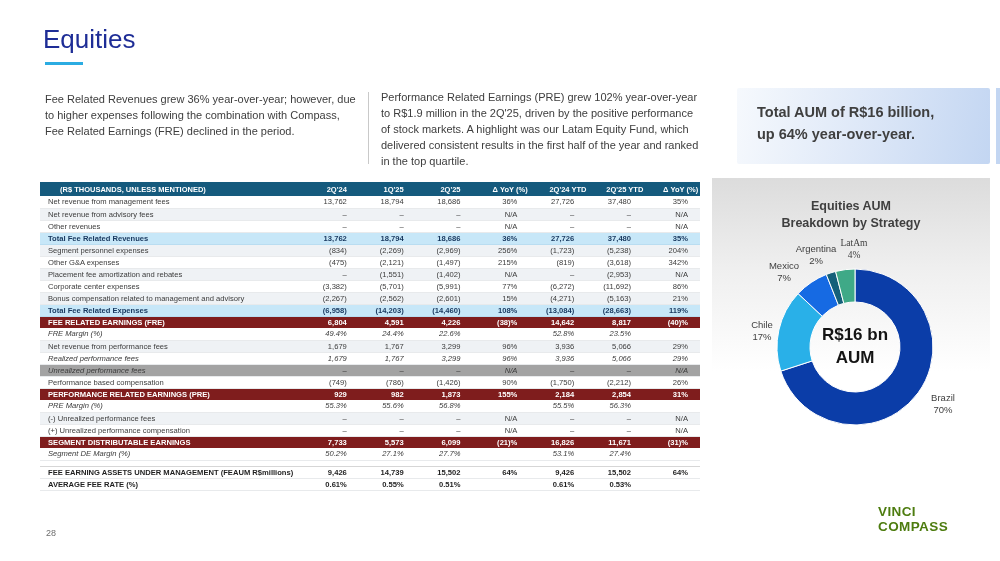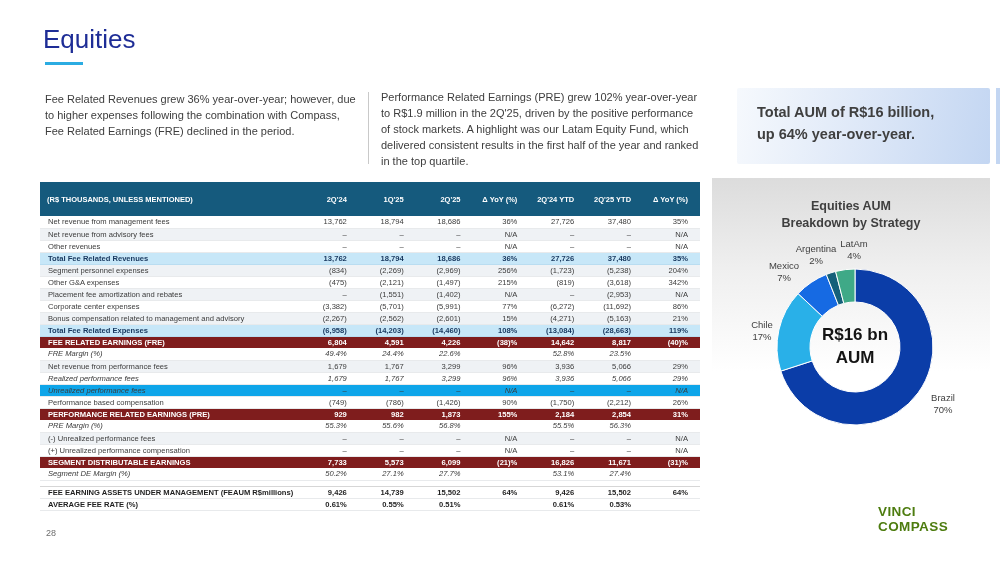--- a/index.html
+++ b/index.html
@@ -26,49 +26,49 @@
     font-size:14.5px; font-weight:bold; color:#3f3f3f; line-height:1.55;
   }
   .edge-accent { position:absolute; left:996px; top:88px; width:4px; height:76px; background:#c3d6f2; }
 
   
   .fin-table-wrap { position:absolute; left:40px; top:182px; width:660px; }
   table.fin { width:660px; border-collapse:collapse; table-layout:fixed; }
   table.fin col.c-label { width:262px; }
   table.fin th {
     background:#155a7d; color:#ffffff; font-size:7.5px; font-weight:bold;
-    height:34px; padding:0 12px 0 7px; text-align:right; white-space:nowrap;
+    height:14px; padding:0 12px 0 20px; text-align:right; white-space:nowrap;
   }
   table.fin th.lbl { text-align:left; }
   table.fin td {
     font-size:7.6px; color:#3b3b3b; height:12px; padding:0 12px 0 8px;
     border-bottom:1px solid #e8eaec; white-space:nowrap; overflow:hidden;
   }
   table.fin td.val { text-align:right; }
   tr.row-shaded td { background:#eff2f5; }
   tr.row-subtotal td { background:#c7e7f8; font-weight:bold; color:#17375e; border-bottom:1px solid #b9ddf1; }
   tr.row-highlight td { background:#7f1d1d; color:#ffffff; font-weight:bold; border-bottom:none; }
   tr.row-italic td { font-style:italic; }
-  tr.row-italic-shaded td { font-style:italic; background:#0ea5e9; }
+  tr.row-italic-shaded td { font-style:italic; background:#a3a3a3; }
   tr.row-bold td { font-weight:bold; color:#1f1f1f; }
   tr.row-spacer td { height:6px; border-bottom:1px solid #d6d6d6; background:#ffffff; }
 
   
   .chart-panel {
     position:absolute; left:712px; top:178px; width:278px; height:258px;
     background:linear-gradient(#dcdcdc 0%, #efefef 35%, #ffffff 75%);
   }
   .chart-title { text-align:center; padding-top:20px; font-size:12.5px; font-weight:bold; color:#3f3f3f; line-height:1.35; }
   .donut-svg { position:absolute; left:0; top:0; }
   .donut-label { position:absolute; transform:translate(-50%,-50%); text-align:center; font-size:9.5px; color:#404040; line-height:1.25; }
   .dl-brazil { left:231px; top:226px; }
   .dl-chile { left:50px; top:153px; }
   .dl-mexico { left:72px; top:94px; }
   .dl-argentina { left:104px; top:77px; }
-  .dl-latam { left:142px; top:72px; }
+  .dl-latam { left:142px; top:72px;font-family:Liberation Serif, serif; }
   .donut-center {
     position:absolute; left:143px; top:169px; transform:translate(-50%,-50%);
     text-align:center; font-size:17px; font-weight:bold; color:#141414; line-height:1.35;
   }
 
   
   .page-number { position:absolute; left:46px; top:528px; font-size:9px; color:#6d6d6d; }
   .logo { position:absolute; left:878px; top:504px; font-size:13.5px; font-weight:bold; color:#4d7c0f; letter-spacing:0.4px; line-height:1.12; }
 </style>
 </head>

